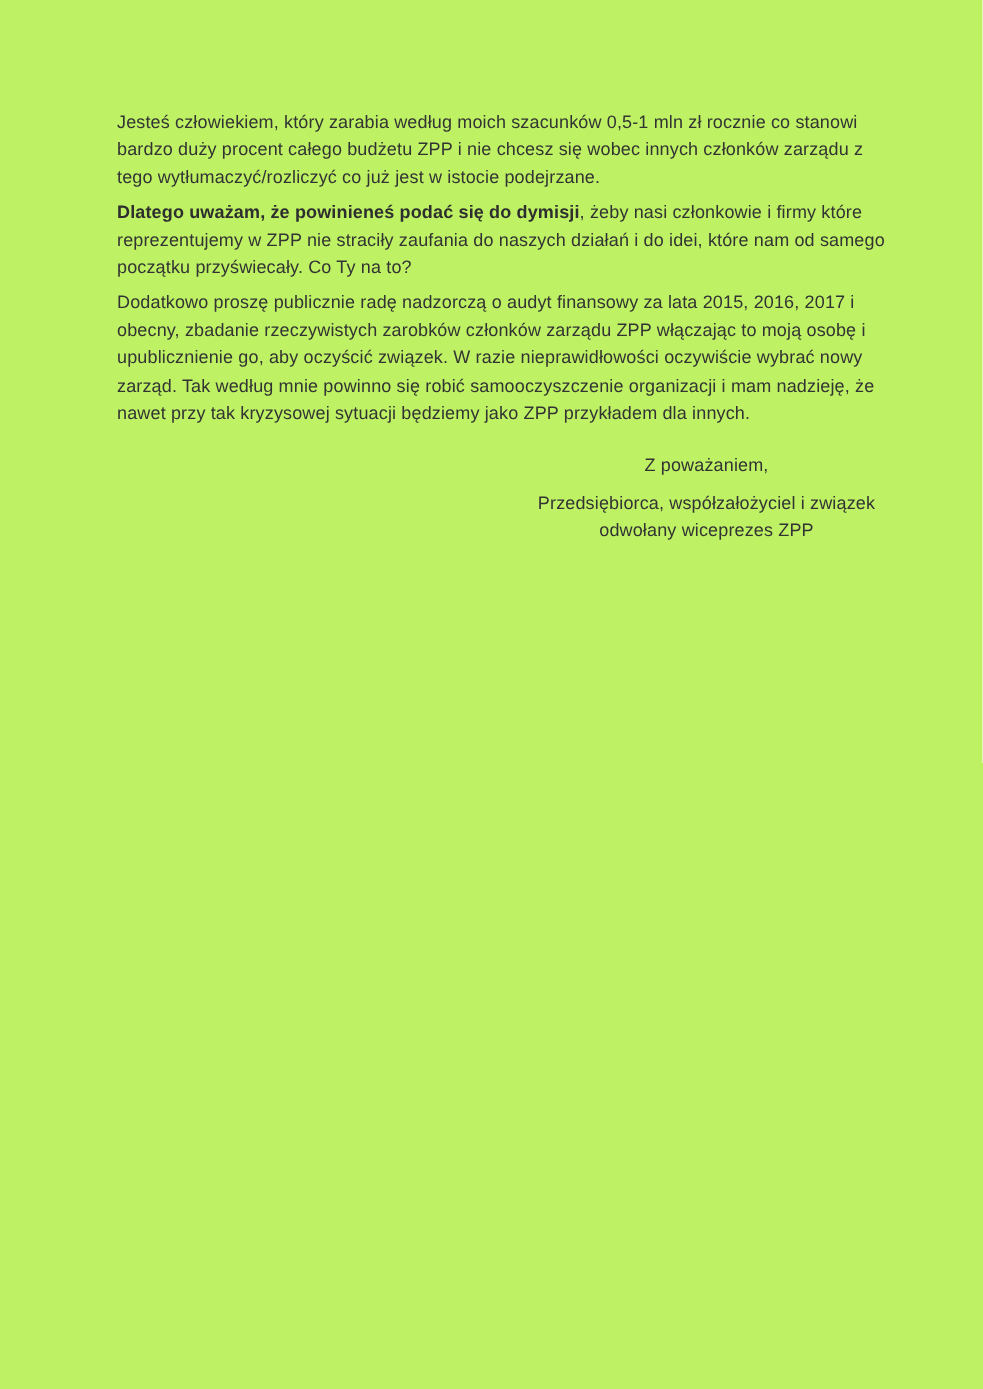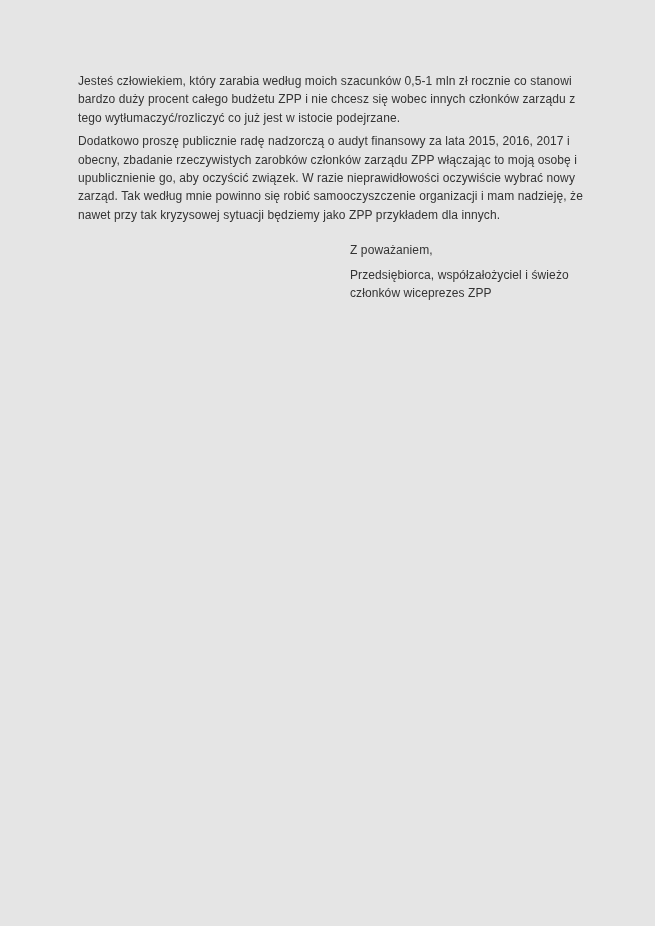--- a/index.html
+++ b/index.html
@@ -8,21 +8,21 @@
     background: #ffffff;
   }
   body {
     font-family: "Liberation Sans", "DejaVu Sans", sans-serif;
     -webkit-font-smoothing: antialiased;
   }
   .page {
     position: relative;
     width: 655px;
     height: 926px;
-    background: #e5e5e5;
+    background: #bef264;
     overflow: hidden;
   }
   .letter-body {
     position: absolute;
     left: 78px;
     top: 72px;
     width: 512px;
     font-size: 12px;
     line-height: 18.4px;
     color: #333333;
@@ -35,34 +35,36 @@
     font-weight: bold;
     color: #2e2e2e;
   }
   .signature {
     margin-left: 272px;
     margin-top: 17px;
     width: 242px;
   }
   .signature .para {
     margin-bottom: 6px;
+    text-align: center;
   }
 </style>
 </head>
 <body>
 
 <div class="page">
   <div class="letter-body">
 
     <p class="para">Jesteś człowiekiem, który zarabia według moich szacunków 0,5-1 mln zł rocznie co stanowi bardzo duży procent całego budżetu ZPP i nie chcesz się wobec innych członków zarządu z tego wytłumaczyć/rozliczyć co już jest w istocie podejrzane.</p>
 
 
 
+    <p class="para"><span class="lead-bold">Dlatego uważam, że powinieneś podać się do dymisji</span><span>, żeby nasi członkowie i firmy które reprezentujemy w ZPP nie straciły zaufania do naszych działań i do idei, które nam od samego początku przyświecały. Co Ty na to?</span></p>
 
     <p class="para">Dodatkowo proszę publicznie radę nadzorczą o audyt finansowy za lata 2015, 2016, 2017 i obecny, zbadanie rzeczywistych zarobków członków zarządu ZPP włączając to moją osobę i upublicznienie go, aby oczyścić związek. W razie nieprawidłowości oczywiście wybrać nowy zarząd. Tak według mnie powinno się robić samooczyszczenie organizacji i mam nadzieję, że nawet przy tak kryzysowej sytuacji będziemy jako ZPP przykładem dla innych.</p>
 
     <div class="signature">
       <p class="para">Z poważaniem,</p>
-      <p class="para">Przedsiębiorca, współzałożyciel i świeżo członków wiceprezes ZPP</p>
+      <p class="para">Przedsiębiorca, współzałożyciel i związek odwołany wiceprezes ZPP</p>
     </div>
 
   </div>
 </div>
 
 </body></html>

